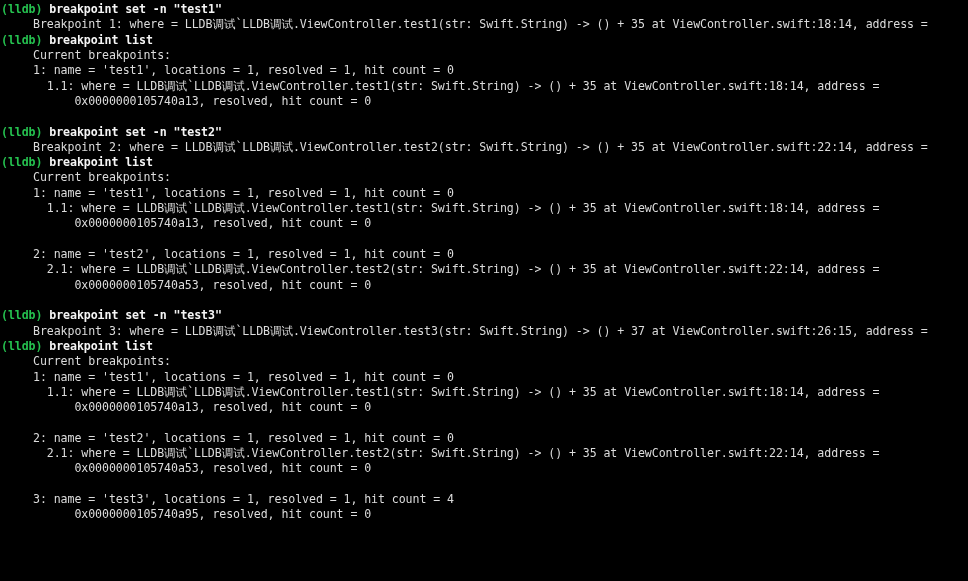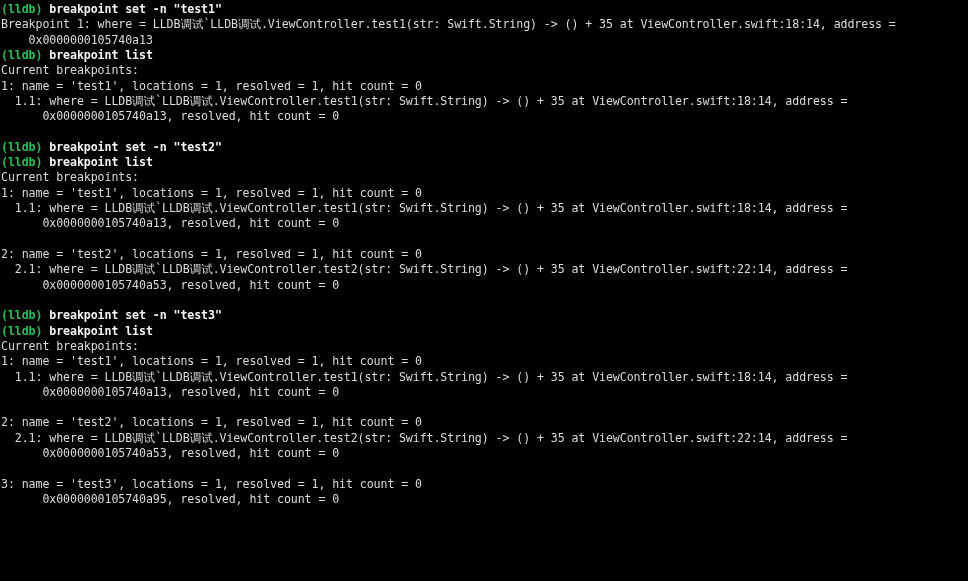--- a/index.html
+++ b/index.html
@@ -43,52 +43,54 @@
     font-weight: bold;
     margin-top: 11px;
   }
   .cmd {
     color: #f5f5f5;
     font-weight: bold;
   }
   .out {
     color: #dcdcdc;
     font-weight: normal;
+    padding-left: 32px;
   }
 </style>
 </head>
 <body>
 
 <div id="terminal">
     <div class="line prompt-line"><span class="prompt">(lldb) </span><span class="cmd">breakpoint set -n "test1"</span></div>
     <div class="line"><span class="out">Breakpoint 1: where = LLDB调试`LLDB调试.ViewController.test1(str: Swift.String) -&gt; () + 35 at ViewController.swift:18:14, address =</span></div>
-    <div class="line"><span class="out">    0x0000000105740a13</span></div>
     <div class="line prompt-line"><span class="prompt">(lldb) </span><span class="cmd">breakpoint list</span></div>
     <div class="line"><span class="out">Current breakpoints:</span></div>
     <div class="line"><span class="out">1: name = 'test1', locations = 1, resolved = 1, hit count = 0</span></div>
     <div class="line"><span class="out">  1.1: where = LLDB调试`LLDB调试.ViewController.test1(str: Swift.String) -&gt; () + 35 at ViewController.swift:18:14, address =</span></div>
     <div class="line"><span class="out">      0x0000000105740a13, resolved, hit count = 0</span></div>
     <div class="line blank"><span></span></div>
     <div class="line prompt-line"><span class="prompt">(lldb) </span><span class="cmd">breakpoint set -n "test2"</span></div>
+    <div class="line"><span class="out">Breakpoint 2: where = LLDB调试`LLDB调试.ViewController.test2(str: Swift.String) -&gt; () + 35 at ViewController.swift:22:14, address =</span></div>
     <div class="line prompt-line"><span class="prompt">(lldb) </span><span class="cmd">breakpoint list</span></div>
     <div class="line"><span class="out">Current breakpoints:</span></div>
     <div class="line"><span class="out">1: name = 'test1', locations = 1, resolved = 1, hit count = 0</span></div>
     <div class="line"><span class="out">  1.1: where = LLDB调试`LLDB调试.ViewController.test1(str: Swift.String) -&gt; () + 35 at ViewController.swift:18:14, address =</span></div>
     <div class="line"><span class="out">      0x0000000105740a13, resolved, hit count = 0</span></div>
     <div class="line blank"><span></span></div>
     <div class="line"><span class="out">2: name = 'test2', locations = 1, resolved = 1, hit count = 0</span></div>
     <div class="line"><span class="out">  2.1: where = LLDB调试`LLDB调试.ViewController.test2(str: Swift.String) -&gt; () + 35 at ViewController.swift:22:14, address =</span></div>
     <div class="line"><span class="out">      0x0000000105740a53, resolved, hit count = 0</span></div>
     <div class="line blank"><span></span></div>
     <div class="line prompt-line"><span class="prompt">(lldb) </span><span class="cmd">breakpoint set -n "test3"</span></div>
+    <div class="line"><span class="out">Breakpoint 3: where = LLDB调试`LLDB调试.ViewController.test3(str: Swift.String) -&gt; () + 37 at ViewController.swift:26:15, address =</span></div>
     <div class="line prompt-line"><span class="prompt">(lldb) </span><span class="cmd">breakpoint list</span></div>
     <div class="line"><span class="out">Current breakpoints:</span></div>
     <div class="line"><span class="out">1: name = 'test1', locations = 1, resolved = 1, hit count = 0</span></div>
     <div class="line"><span class="out">  1.1: where = LLDB调试`LLDB调试.ViewController.test1(str: Swift.String) -&gt; () + 35 at ViewController.swift:18:14, address =</span></div>
     <div class="line"><span class="out">      0x0000000105740a13, resolved, hit count = 0</span></div>
     <div class="line blank"><span></span></div>
     <div class="line"><span class="out">2: name = 'test2', locations = 1, resolved = 1, hit count = 0</span></div>
     <div class="line"><span class="out">  2.1: where = LLDB调试`LLDB调试.ViewController.test2(str: Swift.String) -&gt; () + 35 at ViewController.swift:22:14, address =</span></div>
     <div class="line"><span class="out">      0x0000000105740a53, resolved, hit count = 0</span></div>
     <div class="line blank"><span></span></div>
-    <div class="line"><span class="out">3: name = 'test3', locations = 1, resolved = 1, hit count = 0</span></div>
+    <div class="line"><span class="out">3: name = 'test3', locations = 1, resolved = 1, hit count = 4</span></div>
     <div class="line"><span class="out">      0x0000000105740a95, resolved, hit count = 0</span></div>
   </div>
 
 </body></html>

